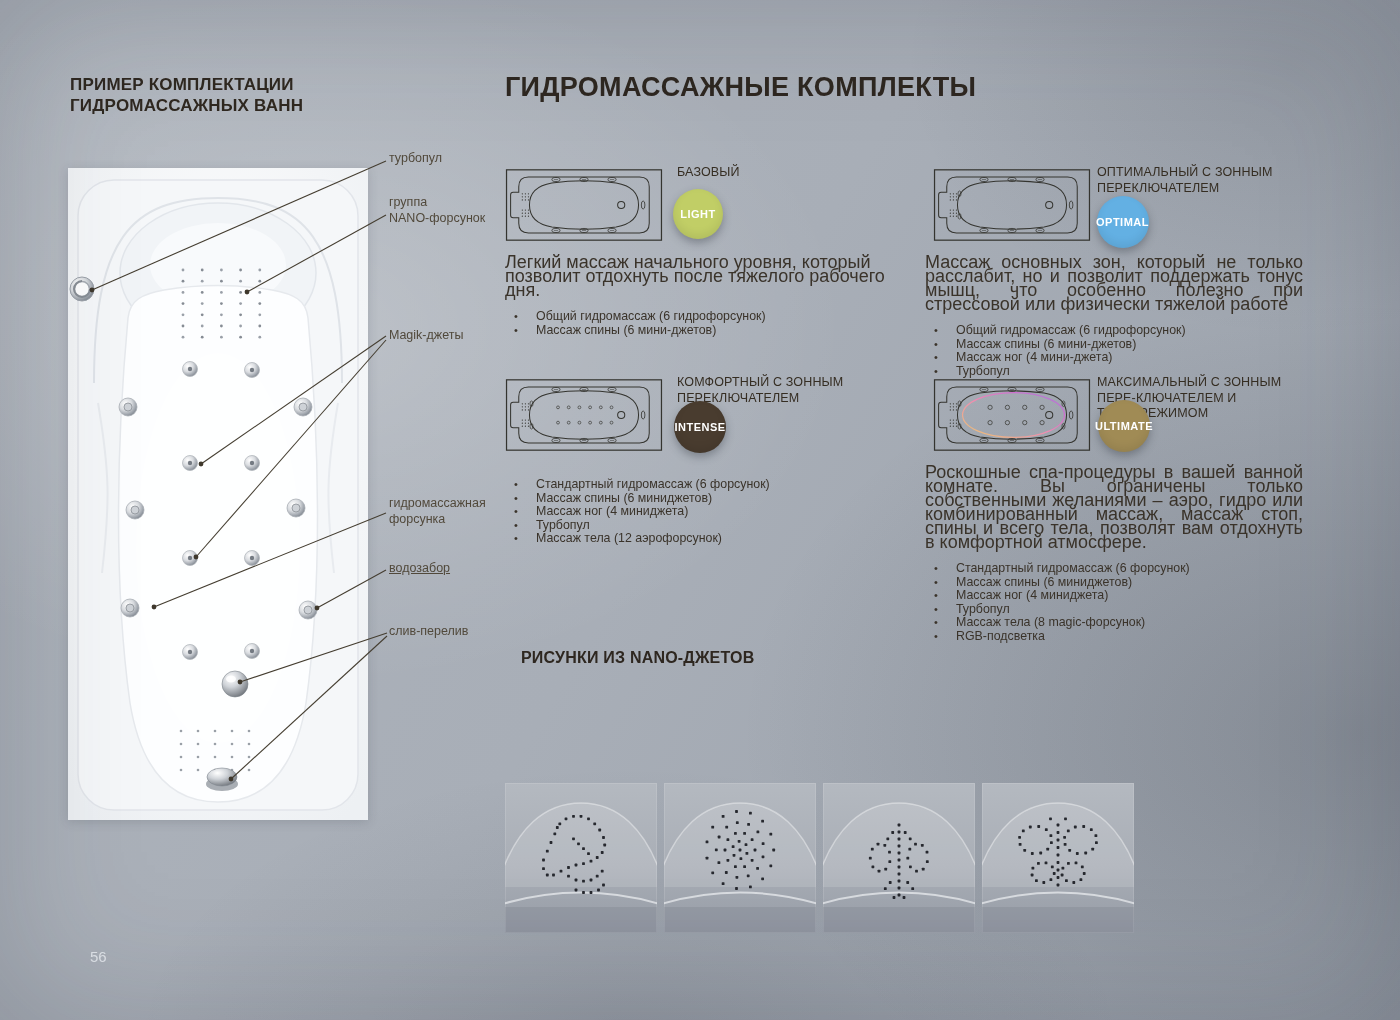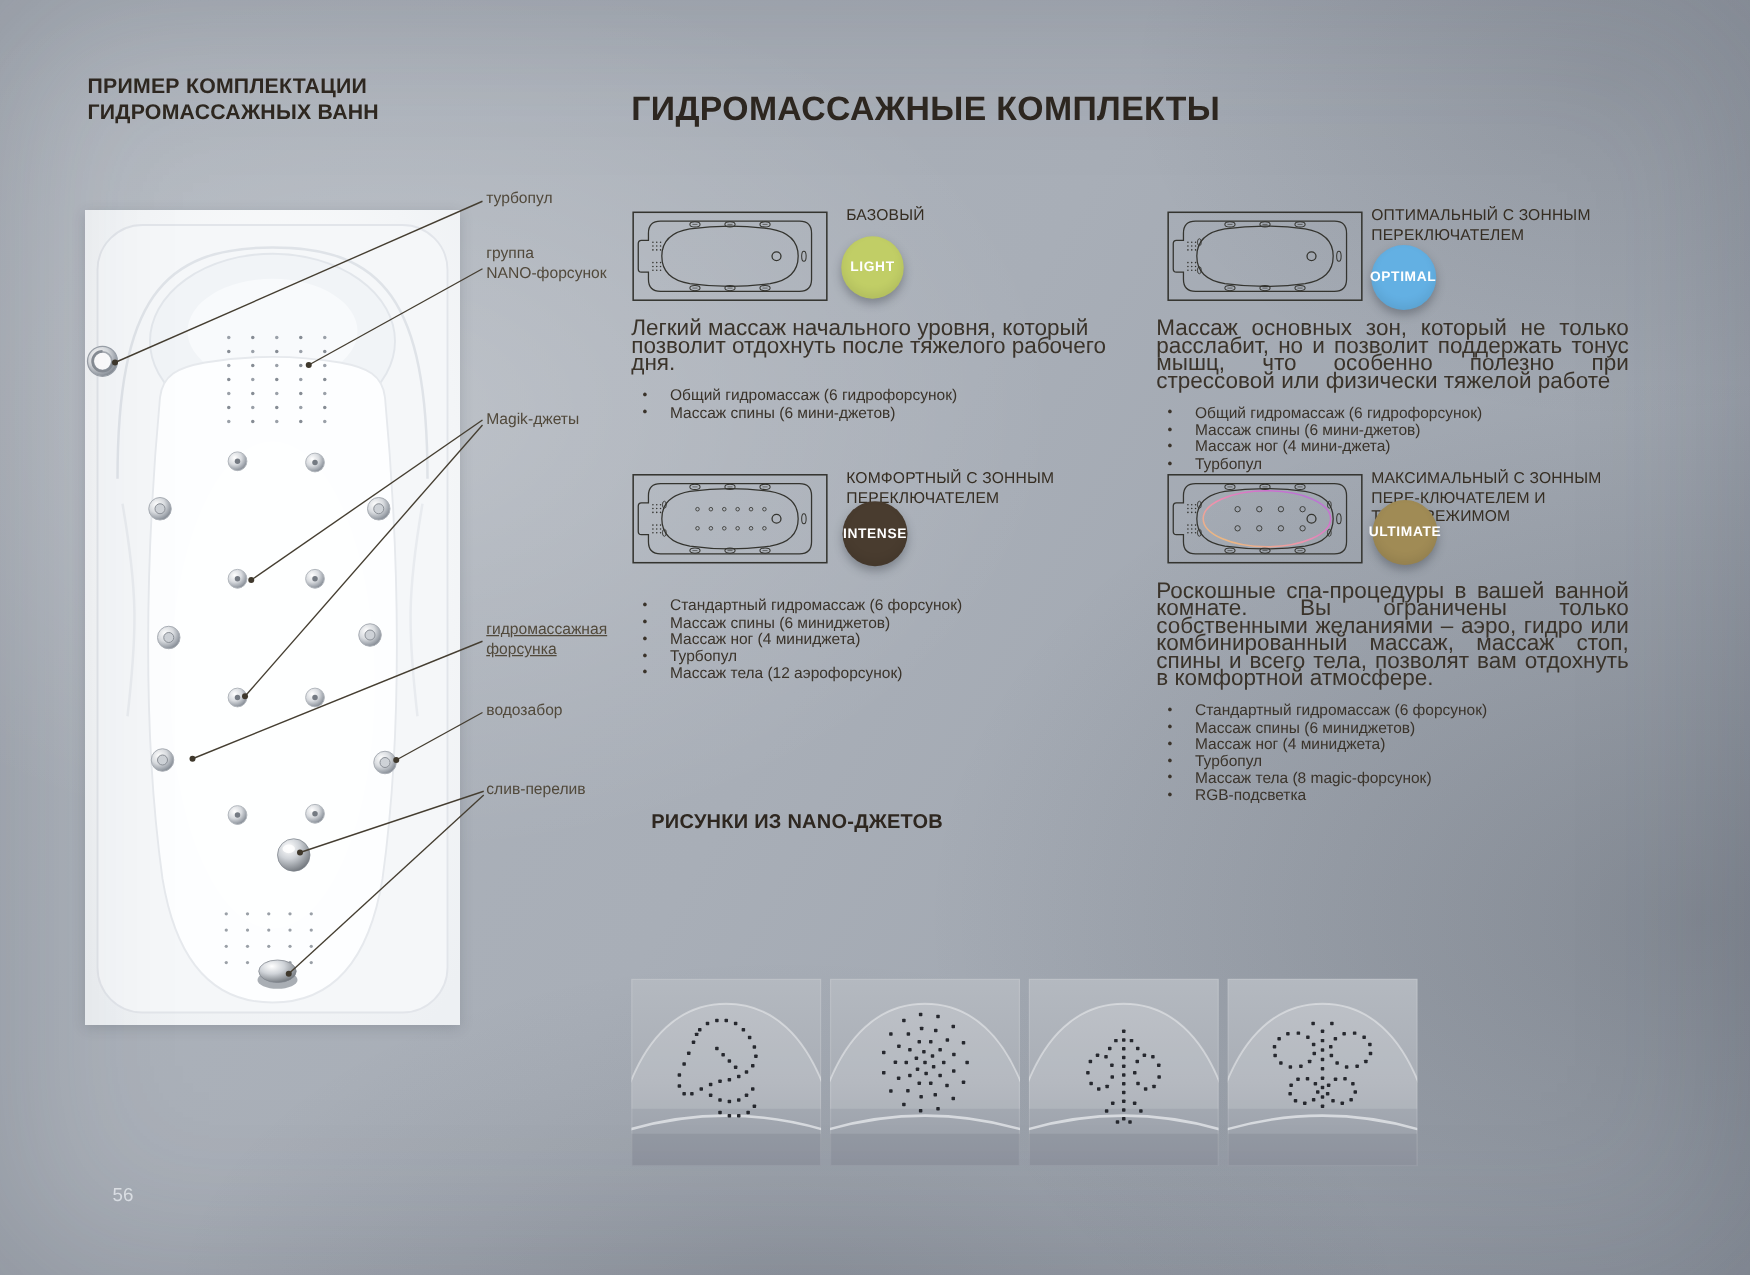--- a/index.html
+++ b/index.html
@@ -17,21 +17,21 @@
       radial-gradient(1000px 700px at 97% 72%, rgba(25,30,40,0.18), rgba(0,0,0,0) 62%),
       radial-gradient(900px 500px at 45% 102%, rgba(25,30,40,0.12), rgba(0,0,0,0) 55%),
       linear-gradient(120deg, #aeb4bc 0%, #a8aeb7 48%, #989fa9 100%);
   }
   .page::after{
     content:""; position:absolute; inset:0; pointer-events:none;
     box-shadow: inset 0 0 140px rgba(40,46,58,0.22);
   }
   
   .left-title{
-    position:absolute; left:70px; top:58px;
+    position:absolute; left:70px; top:74px;
     font-size:17px; font-weight:700; line-height:21px;
     color:#2f2820; letter-spacing:0.2px;
   }
   .photo{
     position:absolute; left:68px; top:168px; width:300px; height:652px;
     background:#fafbfc; box-shadow:0 2px 10px rgba(50,56,66,0.18);
   }
   .photo svg{ display:block; width:100%; height:100%; }
   .photo-label{
     position:absolute; left:389px; font-size:12.5px; line-height:16px;
@@ -234,25 +234,25 @@
   <div class="photo-label" style="top:150px;">
     <div>турбопул</div>
   </div>
   <div class="photo-label" style="top:194px;">
     <div>группа</div>
     <div>NANO-форсунок</div>
   </div>
   <div class="photo-label" style="top:327px;">
     <div>Magik-джеты</div>
   </div>
-  <div class="photo-label" style="top:495px;text-decoration:underline;">
+  <div class="photo-label" style="top:495px;">
     <div>гидромассажная</div>
     <div>форсунка</div>
   </div>
-  <div class="photo-label" style="top:560px;">
+  <div class="photo-label" style="top:560px;text-decoration:underline;">
     <div>водозабор</div>
   </div>
   <div class="photo-label" style="top:623px;">
     <div>слив-перелив</div>
   </div>
 
   <svg class="leader-overlay" viewBox="0 0 1400 1020">
     <g stroke="#453e31" stroke-width="1.1" fill="none">
       <line x1="386" y1="161" x2="92" y2="290"></line>
       <line x1="386" y1="215" x2="247" y2="292"></line>

